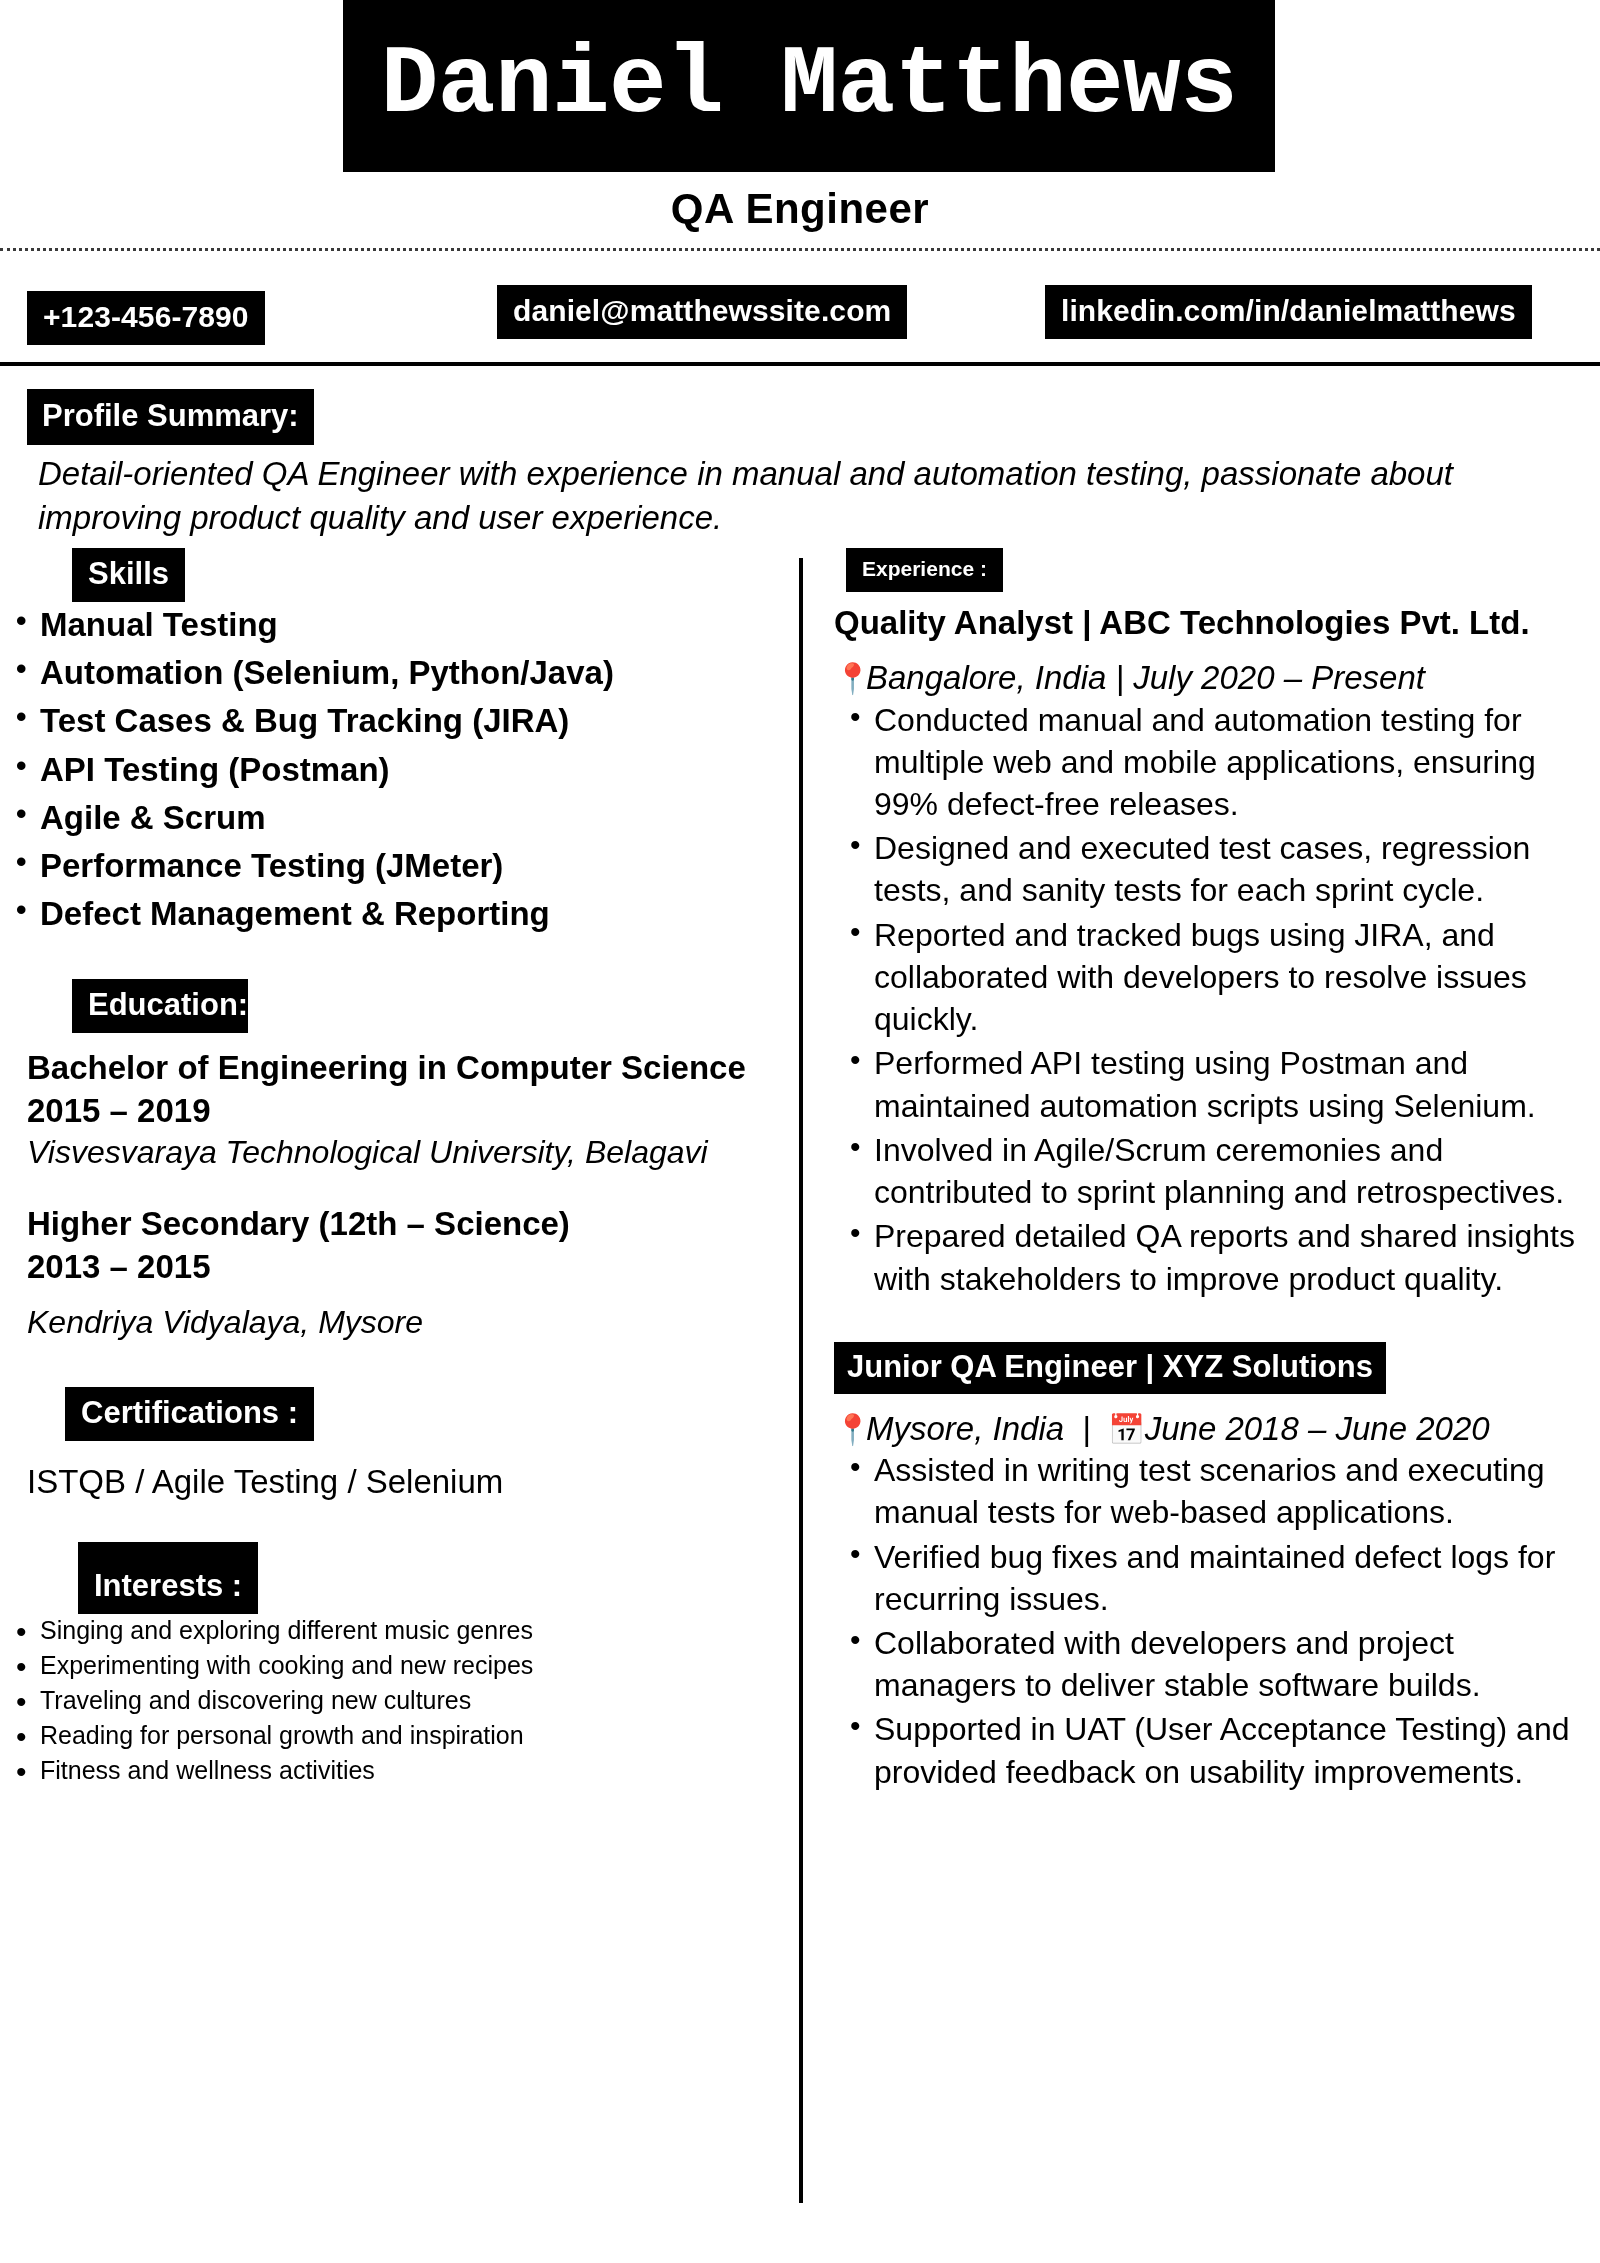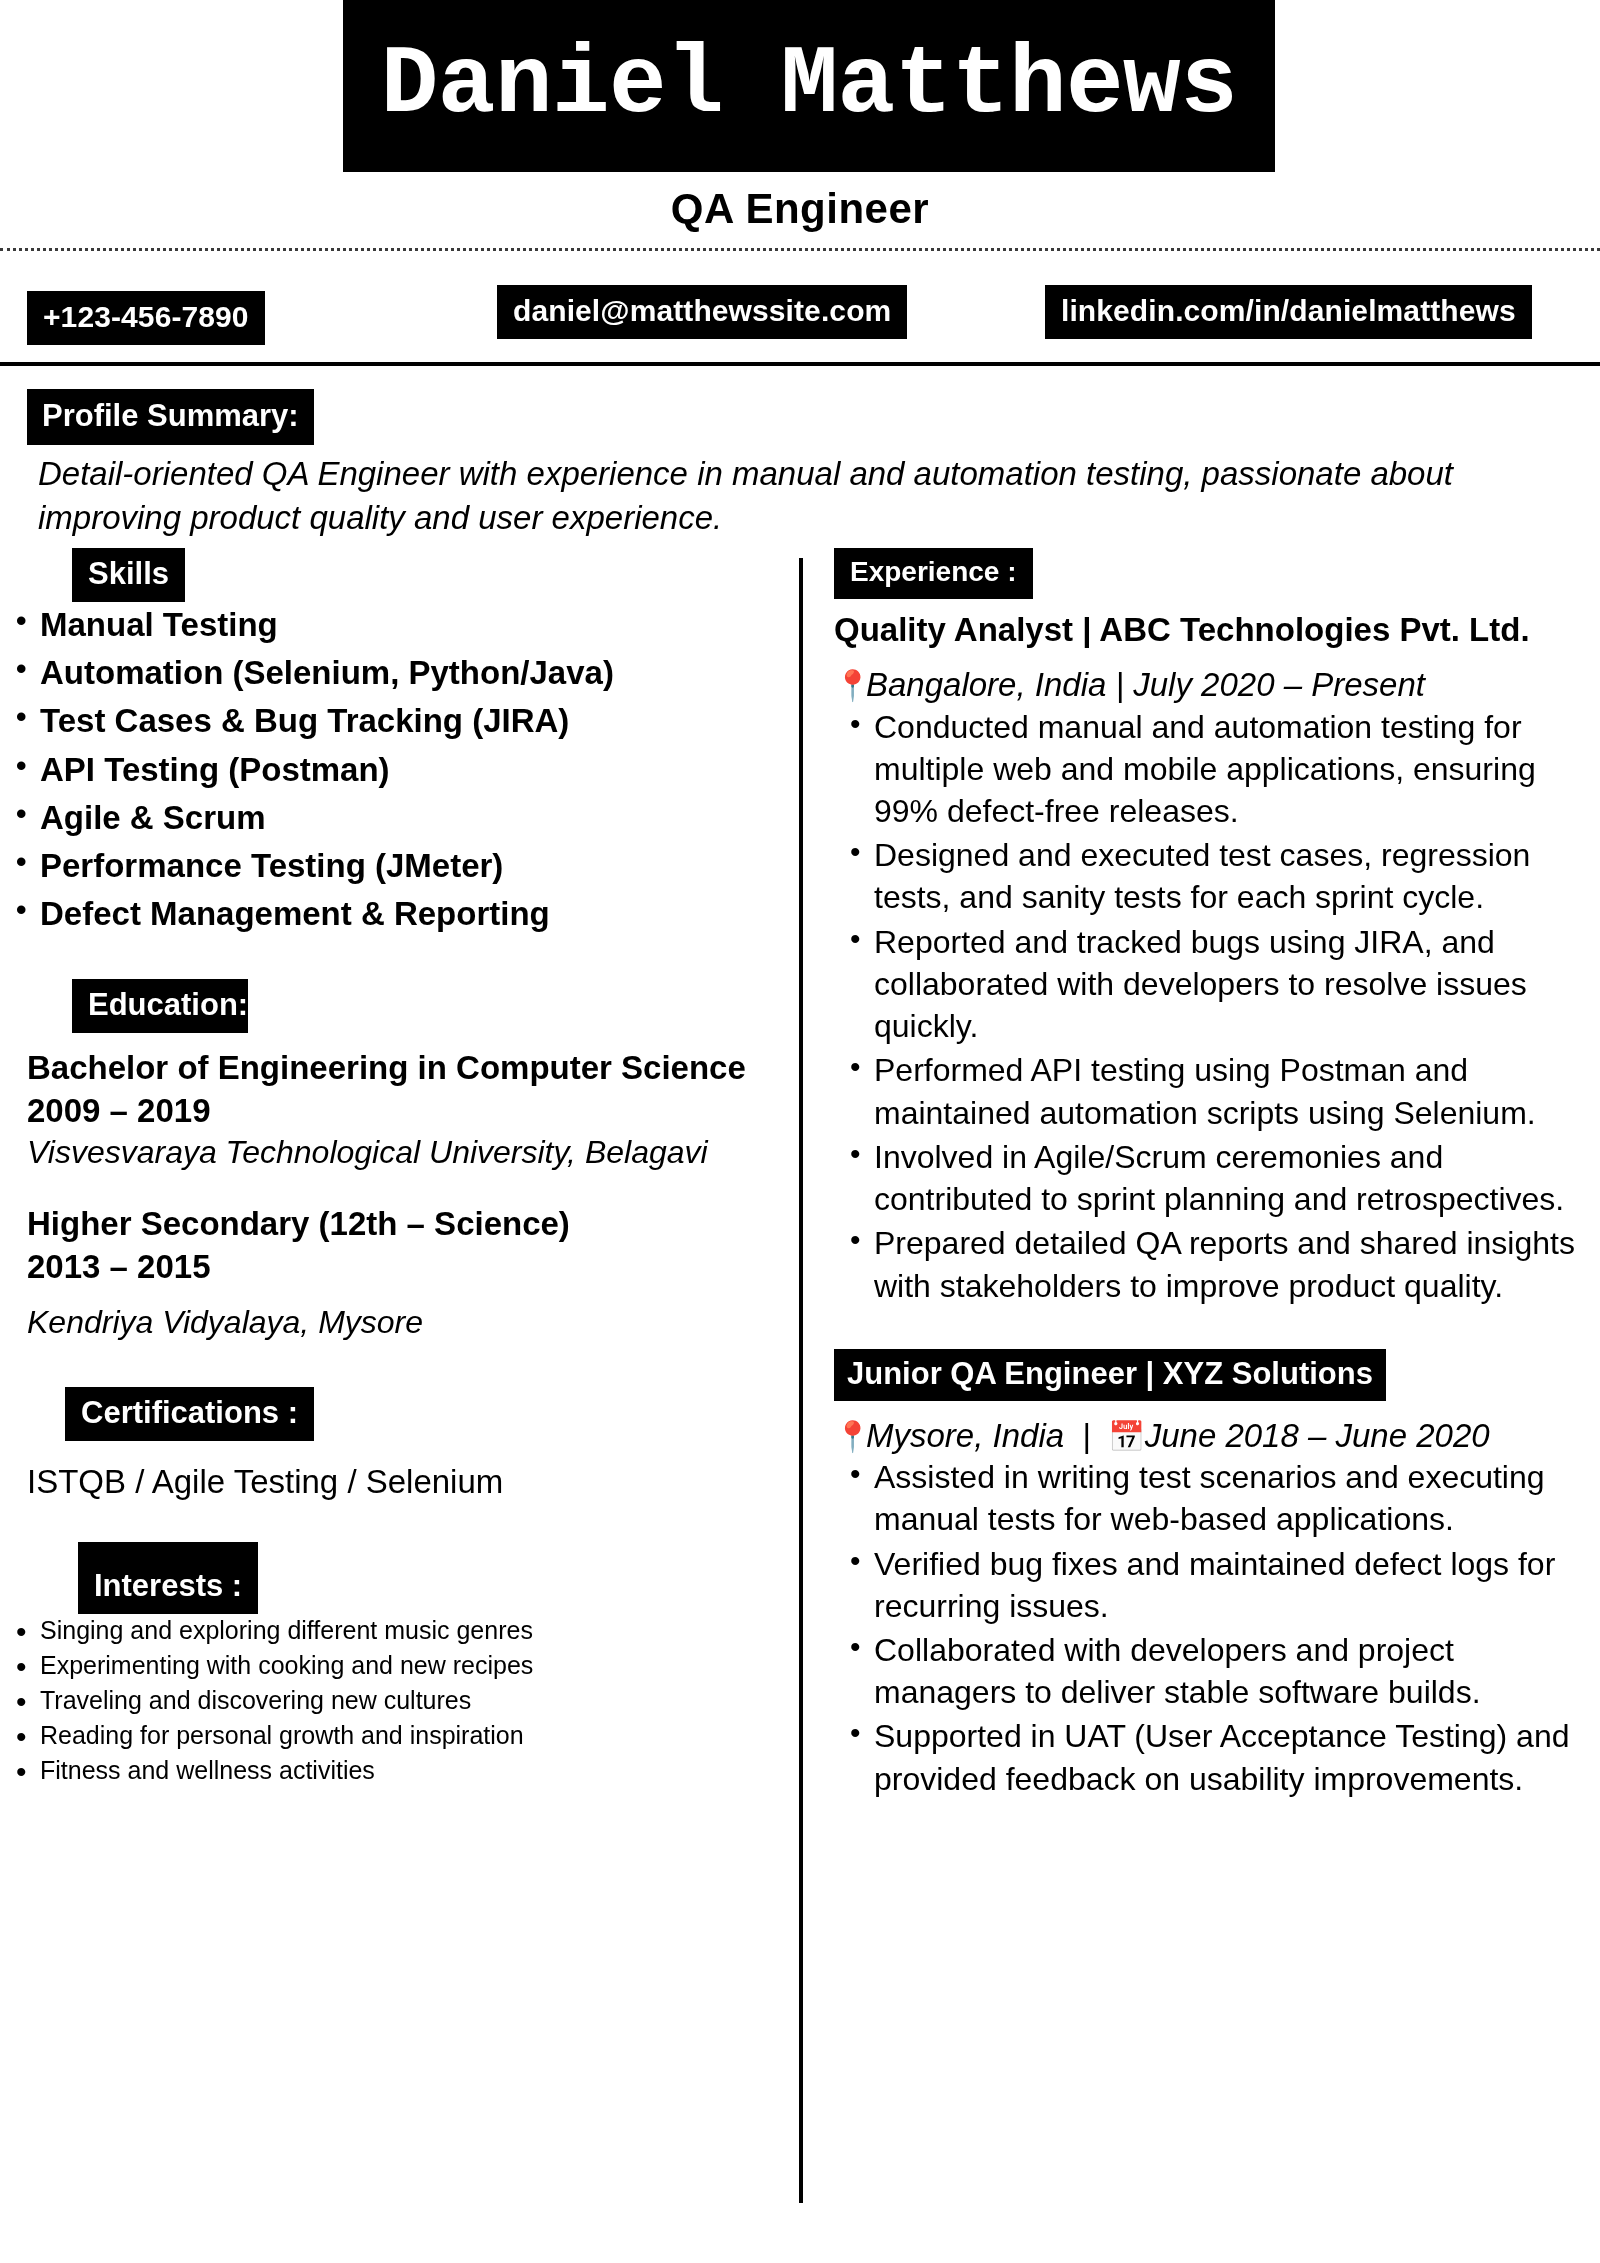--- a/index.html
+++ b/index.html
@@ -145,21 +145,21 @@
     left: 834px;
     top: 548px;
     width: 760px;
   }
 
   
   .skills-chip   { margin-left: 72px; font-size: 31px; padding: 10px 16px 13px 16px; }
   .edu-chip      { margin-left: 72px; font-size: 31px; padding: 10px 0 13px 16px; }
   .cert-chip     { margin-left: 65px; font-size: 31px; padding: 10px 16px 13px 16px; }
   .interests-chip{ margin-left: 78px; font-size: 31px; padding: 28px 16px 13px 16px; }
-  .exp-chip      { font-size: 28px; padding: 10px 16px 13px 16px; }
+  .exp-chip      { font-size: 21px; padding: 10px 16px 13px 16px; margin-left: 12px; }
   .job2-chip     { font-size: 31px; padding: 9px 13px 12px 13px; }
 
   ul.bullets {
     list-style: none;
     margin: 0;
     padding: 0;
   }
   ul.bullets li {
     position: relative;
     padding-left: 40px;
@@ -304,21 +304,21 @@
       <li>Agile &amp; Scrum</li>
       <li>Performance Testing (JMeter)</li>
       <li>Defect Management &amp; Reporting</li>
     </ul>
 
     <div style="height:40px"></div>
 
     <span class="heading-chip edu-chip">Education:</span>
     <div class="edu-block">
       <div class="edu-degree">Bachelor of Engineering in Computer Science</div>
-      <div class="edu-years">2009 – 2019</div>
+      <div class="edu-years">2015 – 2019</div>
       <div class="edu-school">Visvesvaraya Technological University, Belagavi</div>
       <div class="edu-gap"></div>
       <div class="edu-degree">Higher Secondary (12th – Science)</div>
       <div class="edu-years"> 2013 – 2015</div>
       <div style="height:14px"></div>
       <div class="edu-school">Kendriya Vidyalaya, Mysore</div>
     </div>
 
     <div style="height:44px"></div>
 

